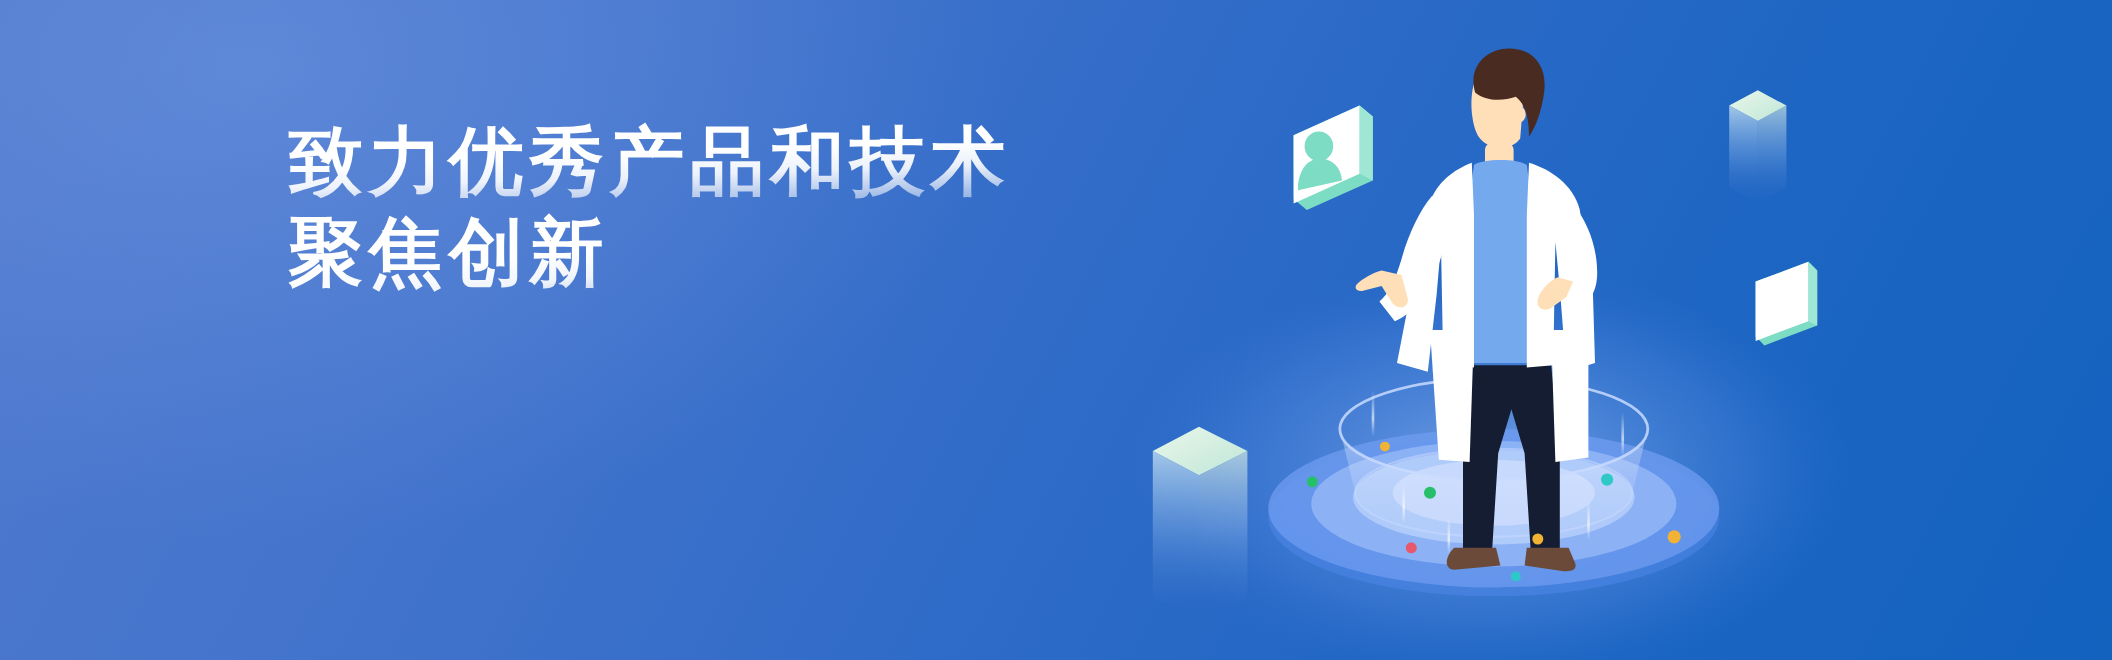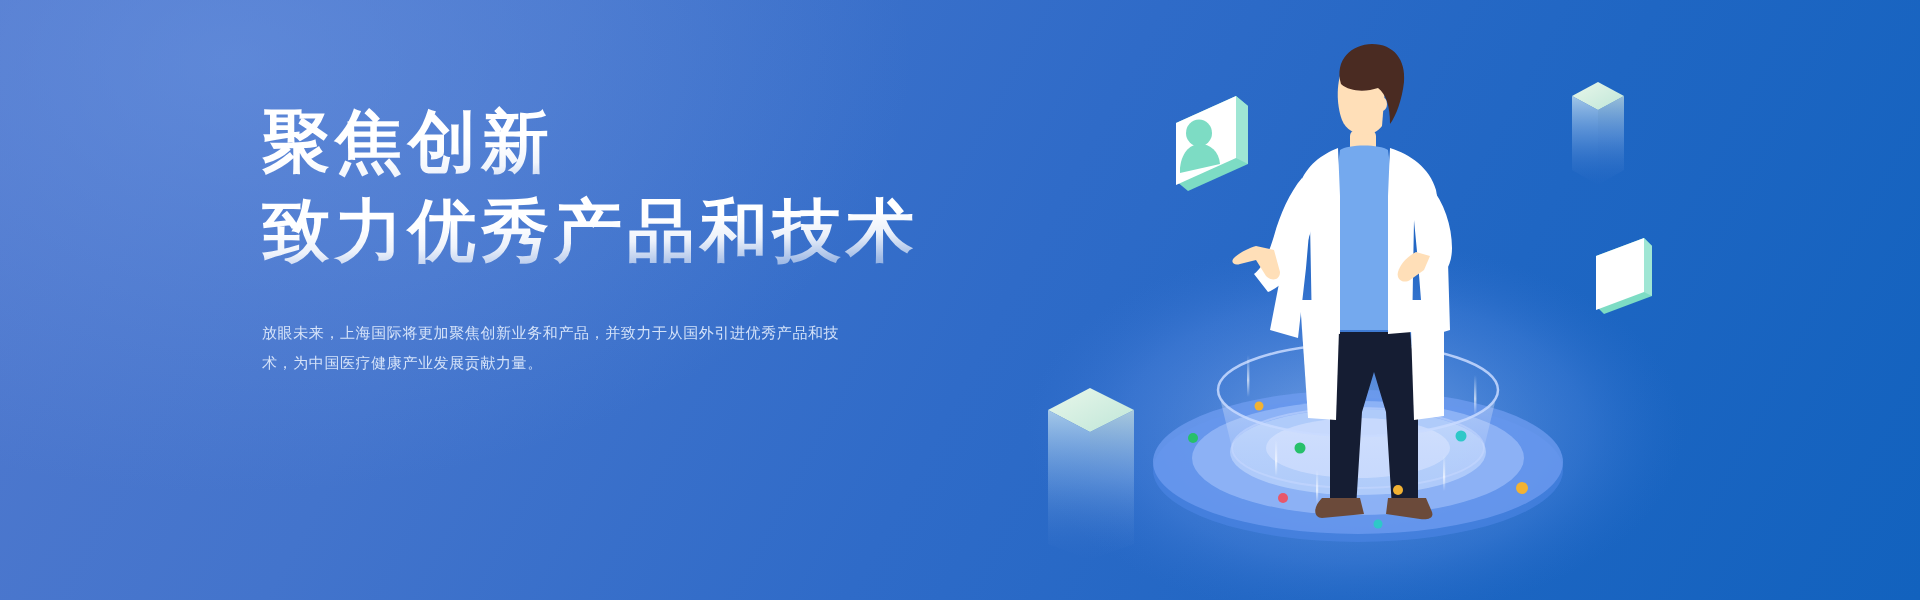--- a/index.html
+++ b/index.html
@@ -207,18 +207,17 @@
         <circle cx="1283" cy="498" r="5" fill="#e8576b"></circle>
         <circle cx="1398" cy="490" r="5" fill="#f2b233"></circle>
         <circle cx="1461" cy="436" r="5.5" fill="#2ec8c8"></circle>
         <circle cx="1378" cy="524" r="4.5" fill="#2ec8c8"></circle>
         <circle cx="1522" cy="488" r="6" fill="#f2b233"></circle>
       </g>
     </svg>
   </div>
 
   <div class="text-block">
+    <div class="headline line2">致力优秀产品和技术</div>
     <div class="headline line1">聚焦创新</div>
-    <div class="headline line2">致力优秀产品和技术</div>
-    <p class="subtitle">放眼未来，上海国际将更加聚焦创新业务和产品，并致力于从国外引进优秀产品和技术，为中国医疗健康产业发展贡献力量。</p>
   </div>
 
 </div>
 
 </body></html>

